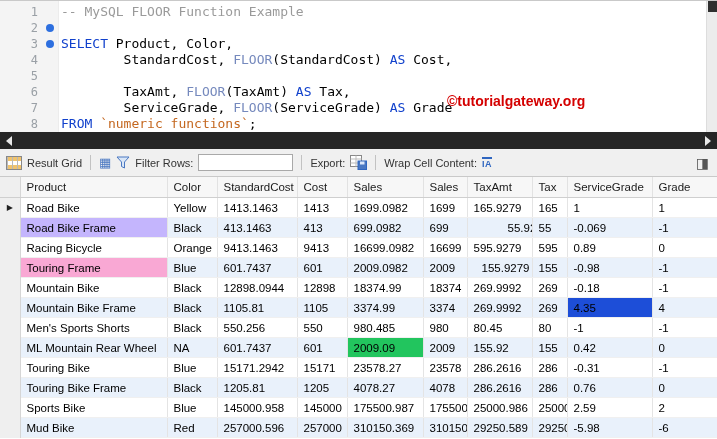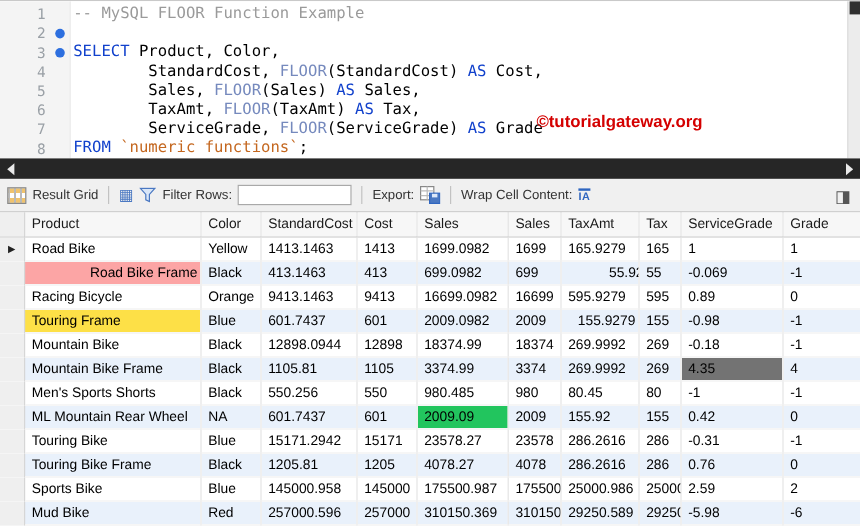--- a/index.html
+++ b/index.html
@@ -74,21 +74,20 @@
           <span class="ln-code"><span class="tok-kw" style="color: rgb(17, 65, 204);">SELECT</span><span class="tok-plain"> Product, Color,</span></span>
         </div>
         <div class="code-line">
           <span class="ln-num">4</span>
           <span class="ln-dot"></span>
           <span class="ln-code"><span class="tok-plain">        StandardCost, </span><span class="tok-fn" style="color: rgb(117, 137, 189);">FLOOR</span><span class="tok-plain">(StandardCost) </span><span class="tok-kw" style="color: rgb(17, 65, 204);">AS</span><span class="tok-plain"> Cost,</span></span>
         </div>
         <div class="code-line">
           <span class="ln-num">5</span>
           <span class="ln-dot"></span>
-          <span class="ln-code"><span class="tok-plain">        Sales, </span><span class="tok-fn" style="color: rgb(117, 137, 189);">FLOOR</span><span class="tok-plain">(Sales) </span><span class="tok-kw" style="color: rgb(17, 65, 204);">AS</span><span class="tok-plain"> Sales,</span></span>
         </div>
         <div class="code-line">
           <span class="ln-num">6</span>
           <span class="ln-dot"></span>
           <span class="ln-code"><span class="tok-plain">        TaxAmt, </span><span class="tok-fn" style="color: rgb(117, 137, 189);">FLOOR</span><span class="tok-plain">(TaxAmt) </span><span class="tok-kw" style="color: rgb(17, 65, 204);">AS</span><span class="tok-plain"> Tax,</span></span>
         </div>
         <div class="code-line">
           <span class="ln-num">7</span>
           <span class="ln-dot"></span>
           <span class="ln-code"><span class="tok-plain">        ServiceGrade, </span><span class="tok-fn" style="color: rgb(117, 137, 189);">FLOOR</span><span class="tok-plain">(ServiceGrade) </span><span class="tok-kw" style="color: rgb(17, 65, 204);">AS</span><span class="tok-plain"> Grade</span></span>
@@ -179,21 +178,21 @@
           <td class="cell">1413</td>
           <td class="cell">1699.0982</td>
           <td class="cell">1699</td>
           <td class="cell">165.9279</td>
           <td class="cell">165</td>
           <td class="cell">1</td>
           <td class="cell">1</td>
         </tr>
         <tr>
           <td class="gutter-cell"></td>
-          <td class="cell" style="background: #fca5a5; text-align: right;">Road Bike Frame</td>
+          <td class="cell" style="background: #c4b5fd;">Road Bike Frame</td>
           <td class="cell" style="background: rgb(233, 241, 251);">Black</td>
           <td class="cell" style="background: rgb(233, 241, 251);">413.1463</td>
           <td class="cell" style="background: rgb(233, 241, 251);">413</td>
           <td class="cell" style="background: rgb(233, 241, 251);">699.0982</td>
           <td class="cell" style="background: rgb(233, 241, 251);">699</td>
           <td class="cell" style="background: rgb(233, 241, 251); padding-left: 40px;">55.9279</td>
           <td class="cell" style="background: rgb(233, 241, 251);">55</td>
           <td class="cell" style="background: rgb(233, 241, 251);">-0.069</td>
           <td class="cell" style="background: rgb(233, 241, 251);">-1</td>
         </tr>
@@ -205,21 +204,21 @@
           <td class="cell">9413</td>
           <td class="cell">16699.0982</td>
           <td class="cell">16699</td>
           <td class="cell">595.9279</td>
           <td class="cell">595</td>
           <td class="cell">0.89</td>
           <td class="cell">0</td>
         </tr>
         <tr>
           <td class="gutter-cell"></td>
-          <td class="cell" style="background: #fde047;">Touring Frame</td>
+          <td class="cell" style="background: #f9a8d4;">Touring Frame</td>
           <td class="cell" style="background: rgb(233, 241, 251);">Blue</td>
           <td class="cell" style="background: rgb(233, 241, 251);">601.7437</td>
           <td class="cell" style="background: rgb(233, 241, 251);">601</td>
           <td class="cell" style="background: rgb(233, 241, 251);">2009.0982</td>
           <td class="cell" style="background: rgb(233, 241, 251);">2009</td>
           <td class="cell" style="background: rgb(233, 241, 251); text-align: right;">155.9279</td>
           <td class="cell" style="background: rgb(233, 241, 251);">155</td>
           <td class="cell" style="background: rgb(233, 241, 251);">-0.98</td>
           <td class="cell" style="background: rgb(233, 241, 251);">-1</td>
         </tr>
@@ -239,21 +238,21 @@
         <tr>
           <td class="gutter-cell"></td>
           <td class="cell" style="background: rgb(233, 241, 251);">Mountain Bike Frame</td>
           <td class="cell" style="background: rgb(233, 241, 251);">Black</td>
           <td class="cell" style="background: rgb(233, 241, 251);">1105.81</td>
           <td class="cell" style="background: rgb(233, 241, 251);">1105</td>
           <td class="cell" style="background: rgb(233, 241, 251);">3374.99</td>
           <td class="cell" style="background: rgb(233, 241, 251);">3374</td>
           <td class="cell" style="background: rgb(233, 241, 251);">269.9992</td>
           <td class="cell" style="background: rgb(233, 241, 251);">269</td>
-          <td class="cell" style="background: #737373; margin-left: 48px;">4.35</td>
+          <td class="cell" style="background: #1d4ed8; margin-left: 48px;">4.35</td>
           <td class="cell" style="background: rgb(233, 241, 251);">4</td>
         </tr>
         <tr>
           <td class="gutter-cell"></td>
           <td class="cell">Men's Sports Shorts</td>
           <td class="cell">Black</td>
           <td class="cell">550.256</td>
           <td class="cell">550</td>
           <td class="cell">980.485</td>
           <td class="cell">980</td>

